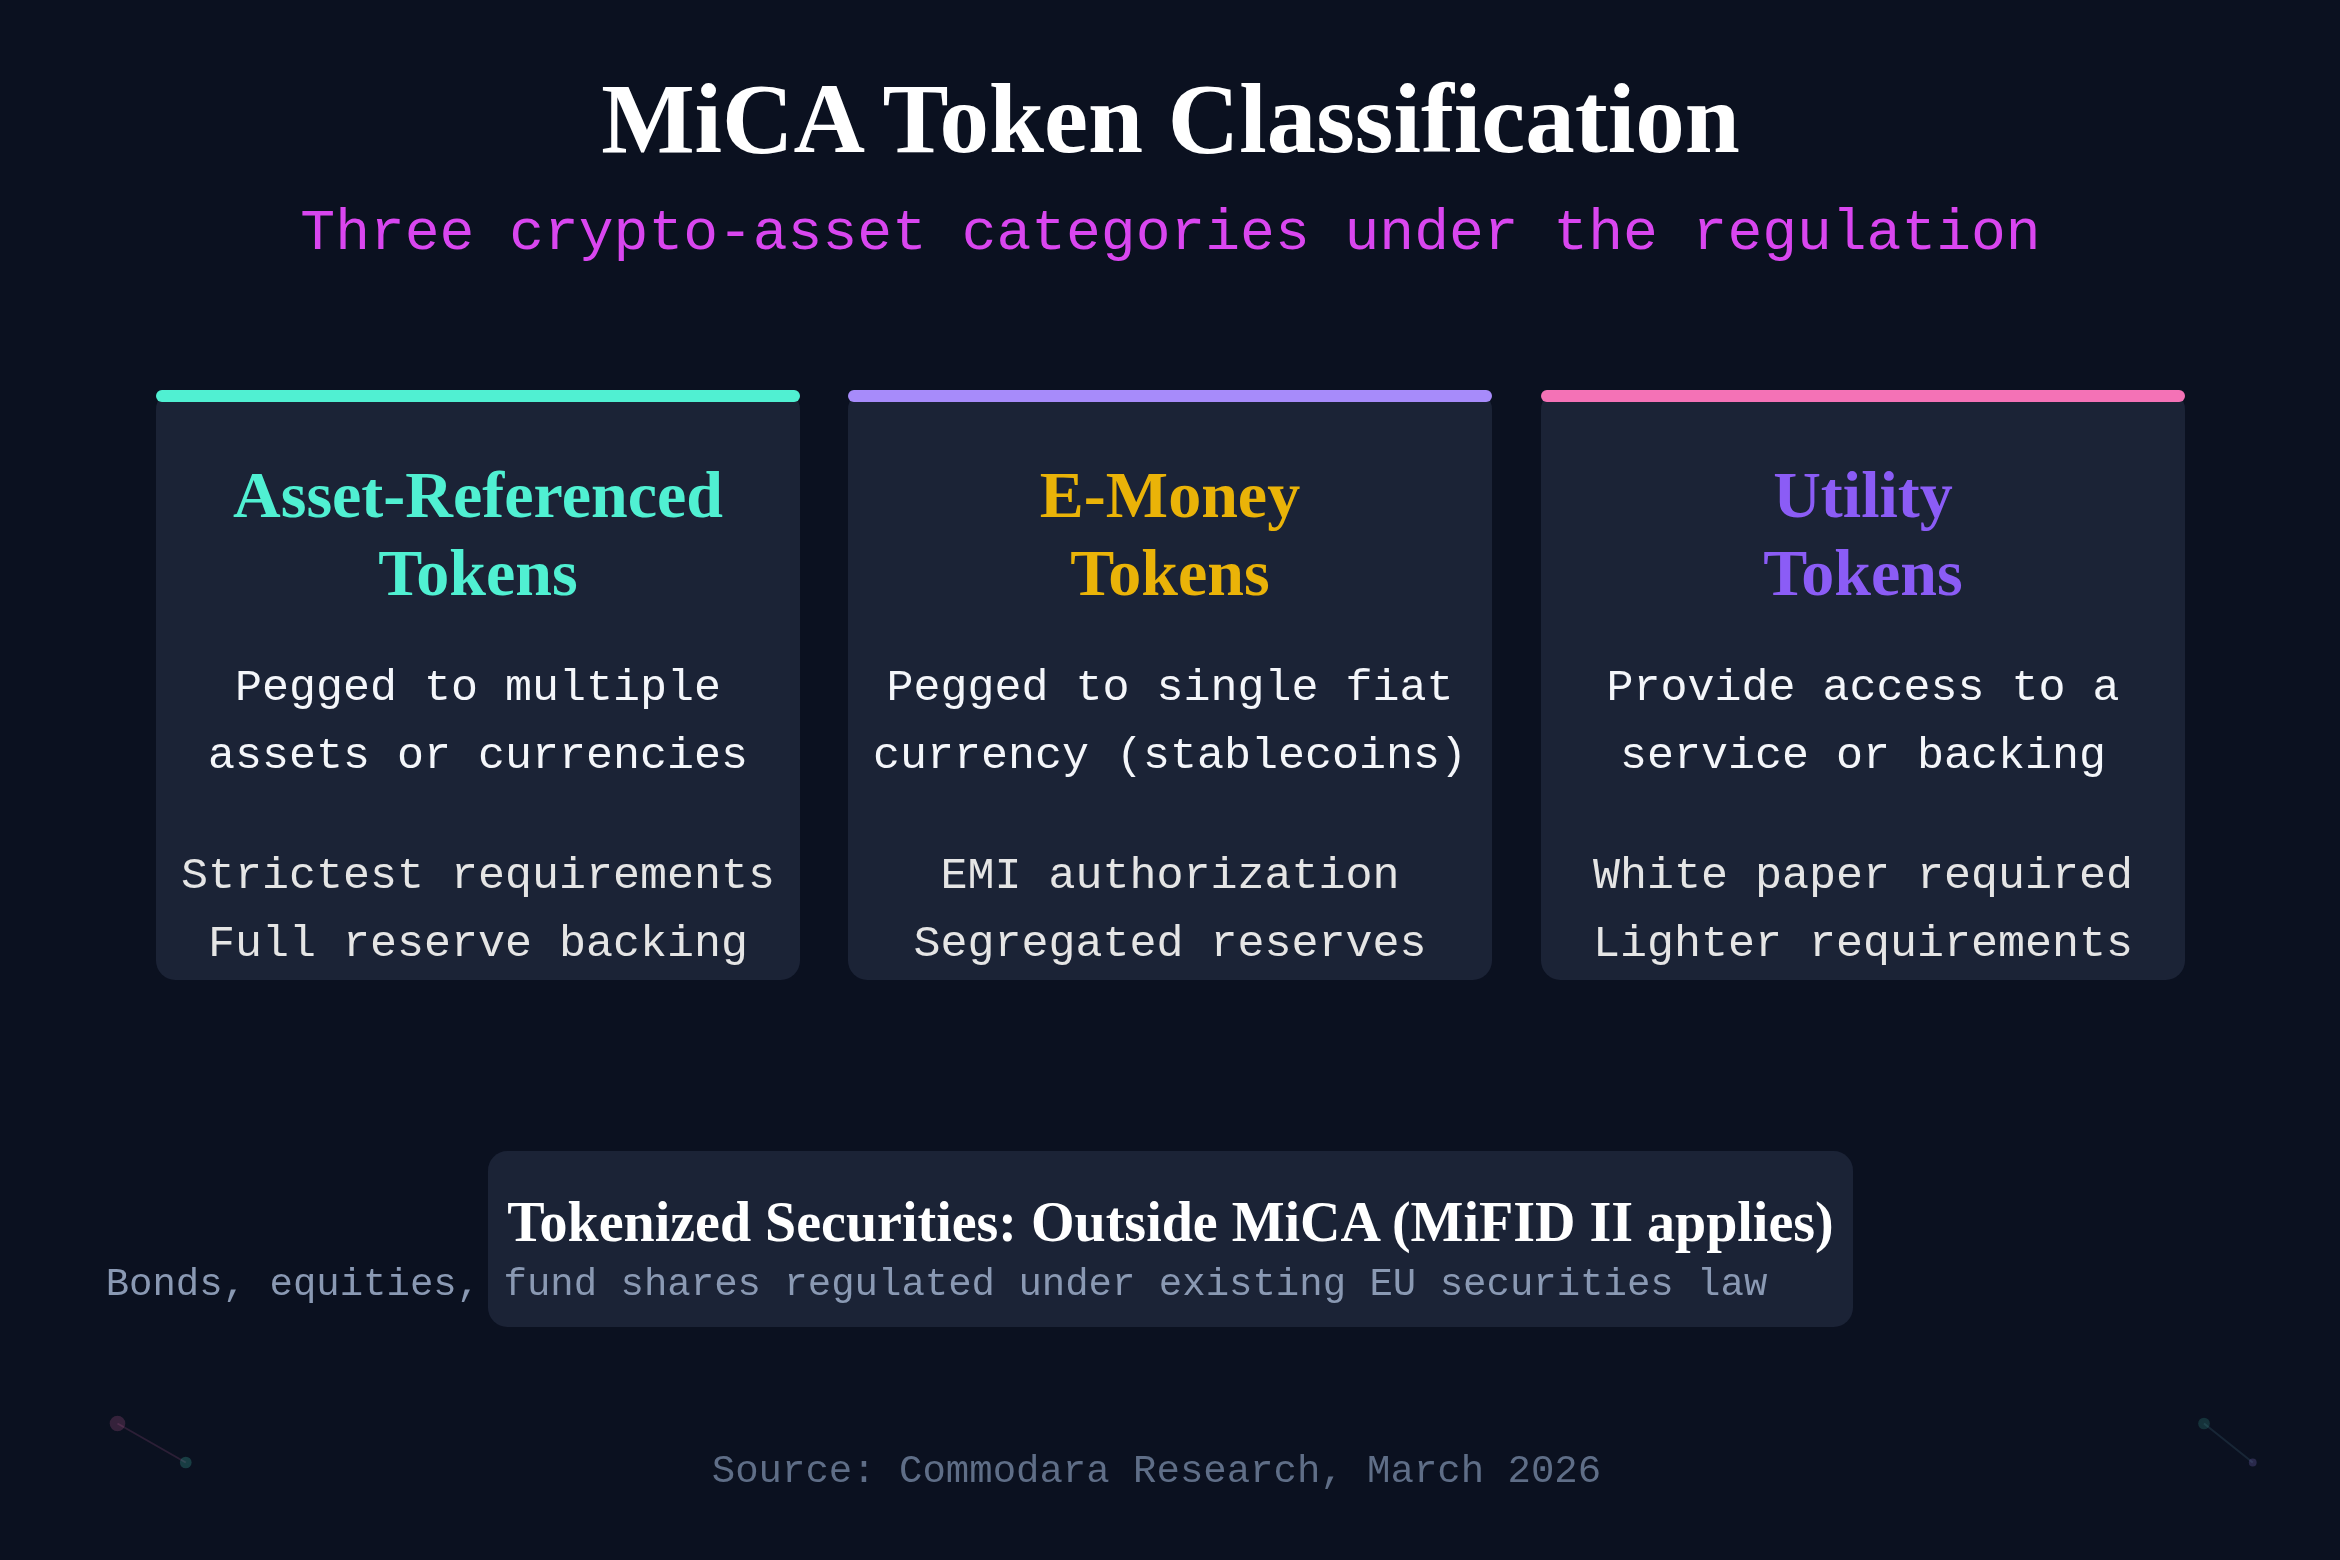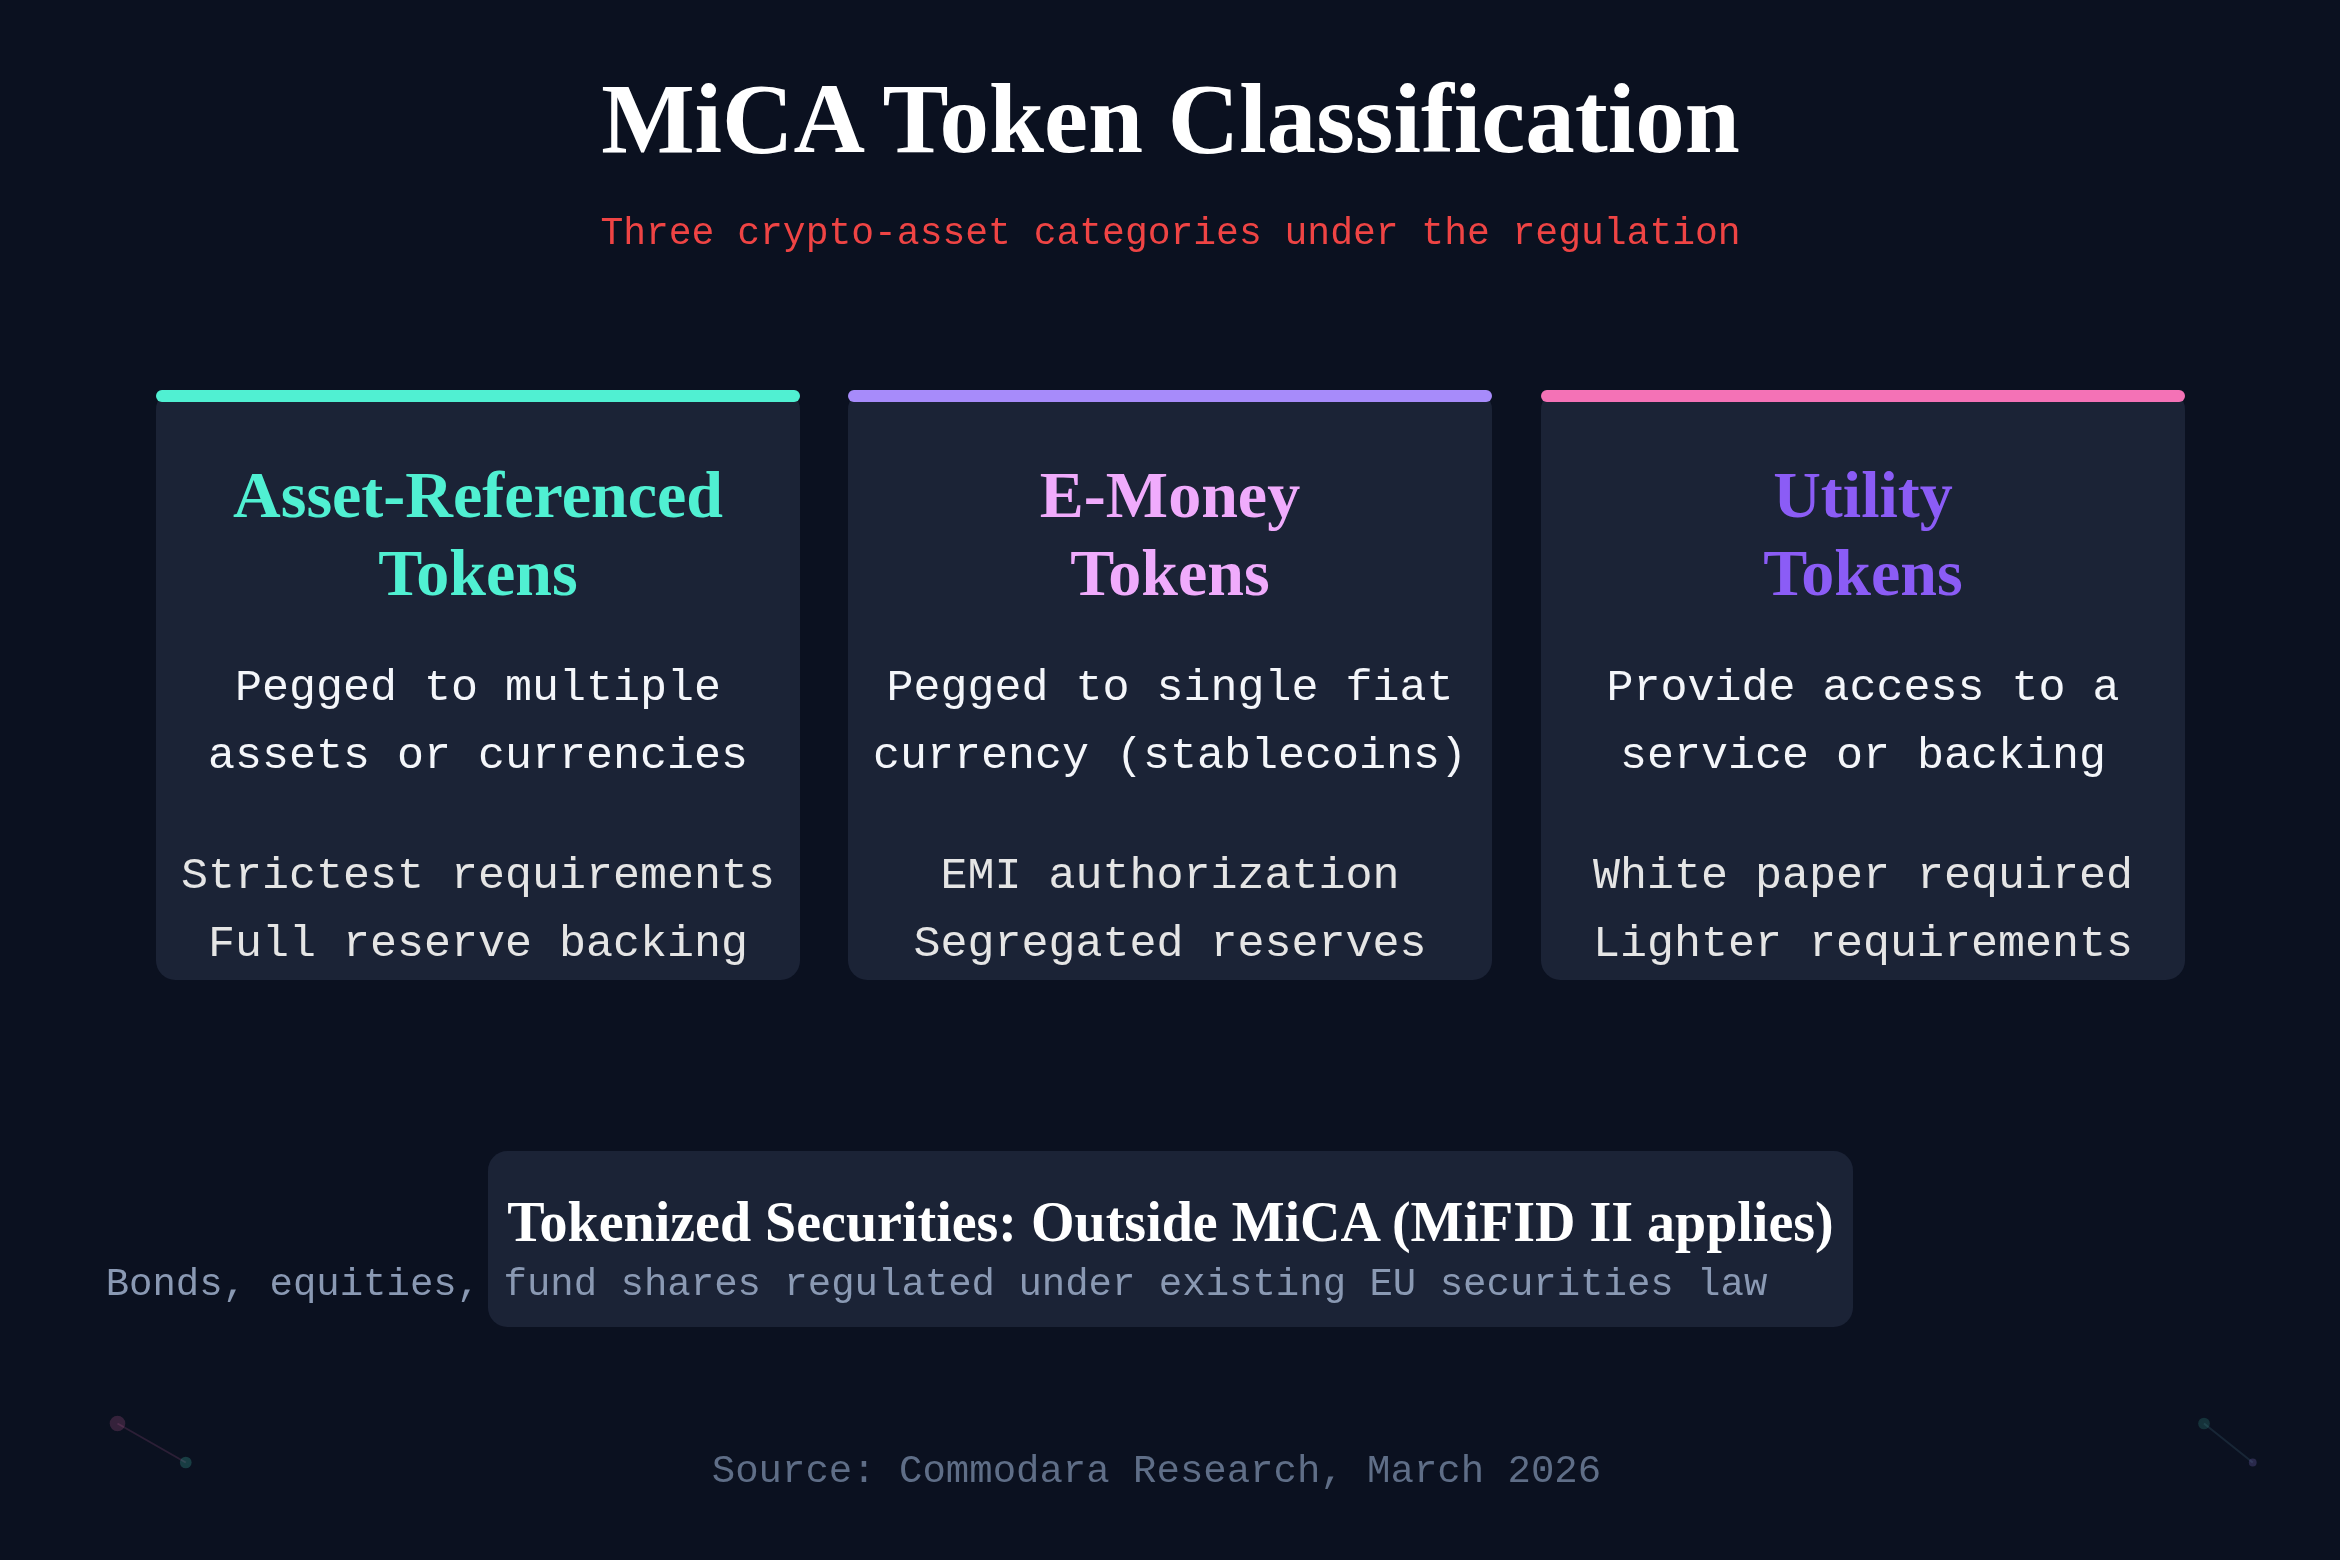--- a/index.html
+++ b/index.html
@@ -21,23 +21,23 @@
     left: 0; width: 2341px; top: 60px;
     font-family: "Liberation Serif", serif;
     font-weight: bold;
     font-size: 99px;
     line-height: 117px;
     color: #ffffff;
   }
   .page-subtitle {
     left: 0; width: 2341px; top: 195px;
     font-family: "Liberation Mono", monospace;
-    font-size: 38px;
+    font-size: 58px;
     line-height: 78px;
-    color: #ef4444;
+    color: #d946ef;
   }
 
   .card {
     top: 390px;
     width: 644px;
     height: 590px;
     background: #1b2336;
     border-radius: 19.5px;
   }
   .card-bar {
@@ -138,21 +138,21 @@
     <span>assets or currencies</span>
   </div>
   <div class="card-features">
     <span>Strictest requirements</span>
     <span>Full reserve backing</span>
   </div>
 </div>
 
 <div class="abs card" style="left:848px;">
   <div class="card-bar" style="background:#a78bfa;"></div>
-  <div class="card-title" style="color:#f0abfc;">
+  <div class="card-title" style="color:#eab308;">
     <span>E-Money</span>
     <span>Tokens</span>
   </div>
   <div class="card-desc">
     <span>Pegged to single fiat</span>
     <span>currency (stablecoins)</span>
   </div>
   <div class="card-features">
     <span>EMI authorization</span>
     <span>Segregated reserves</span>

